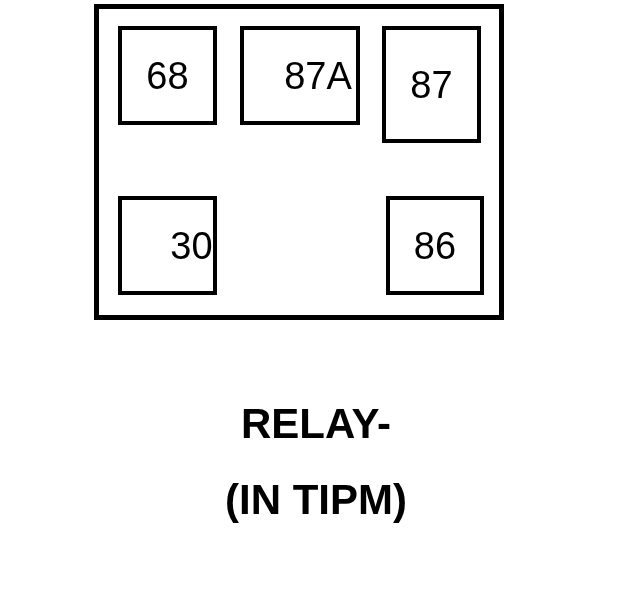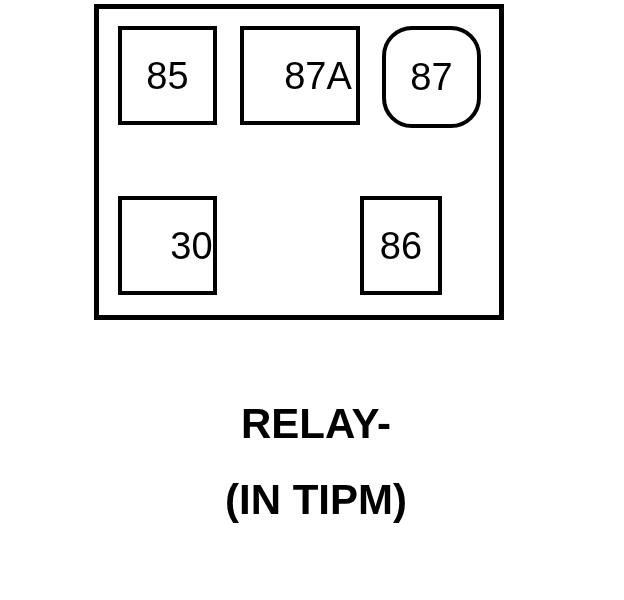--- a/index.html
+++ b/index.html
@@ -52,23 +52,23 @@
     font-weight: 400;
     line-height: 1;
     letter-spacing: 0px;
     color: #000000;
     white-space: nowrap;
   }
 
   
   .term-85  { left: 118px; top: 26px;  width: 99px;  height: 99px; }
   .term-87a { left: 240px; top: 26px;  width: 120px; height: 99px; padding-left: 36px; }
-  .term-87  { left: 382px; top: 26px;  width: 99px;  height: 102px; border-radius: 30px; }
+  .term-87  { left: 382px; top: 26px;  width: 99px;  height: 117px; }
   .term-30  { left: 118px; top: 196px; width: 99px;  height: 99px; padding-left: 48px; }
-  .term-86  { left: 360px; top: 196px; width: 82px;  height: 99px; }
+  .term-86  { left: 386px; top: 196px; width: 98px;  height: 99px; }
 
   
   .caption {
     position: absolute;
     left: 0;
     top: 386px;
     width: 608px;
     text-align: center;
   }
   .caption-line {
@@ -83,21 +83,21 @@
   }
 </style>
 </head>
 <body>
 
 <div id="canvas">
 
   <div class="relay-body"></div>
 
   <div class="terminal term-85">
-    <span class="terminal-label">85</span>
+    <span class="terminal-label">68</span>
   </div>
 
   <div class="terminal term-87a">
     <span class="terminal-label">87A</span>
   </div>
 
   <div class="terminal term-87">
     <span class="terminal-label">87</span>
   </div>
 

